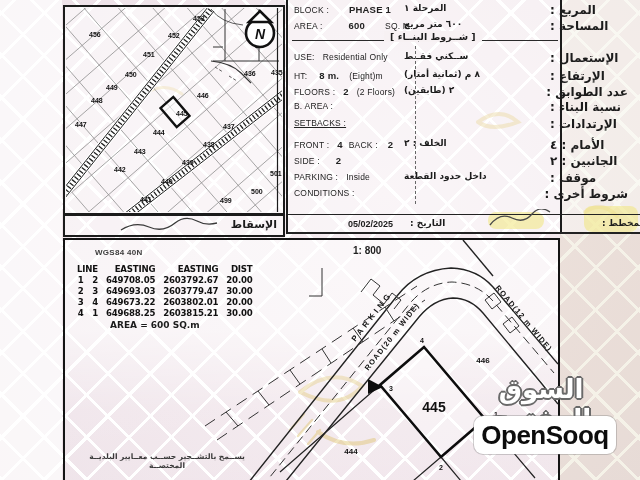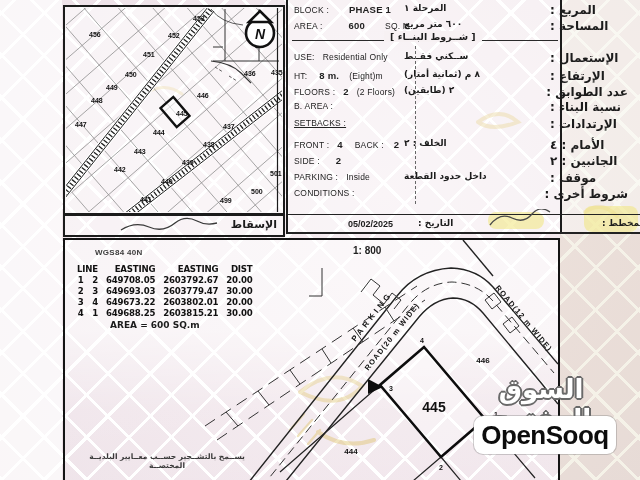--- a/index.html
+++ b/index.html
@@ -32,21 +32,21 @@
   .en-col b{font-size:9.5px;}
   .en-col .u{text-decoration:underline;margin-top:12px;}
   .ar-val{position:absolute;right:86px;top:-1px;width:152px;font-size:9px;font-weight:bold;text-align:left;white-space:nowrap;}
   .ar-lab{position:absolute;right:14px;top:-1px;width:78px;font-size:12px;font-weight:bold;text-align:left;white-space:nowrap;}
   #sep-line{position:absolute;left:4px;top:40px;width:266px;border-top:1.2px solid #2a2a2a;}
   #sep-text{position:absolute;left:96px;top:31px;font-size:9.5px;font-weight:bold;background:#f7f1f3;padding:0 6px;}
   #dash-divider{position:absolute;left:127px;top:46px;height:158px;border-left:1px dashed #666;}
   #date-strip{position:absolute;left:0;top:214px;width:354px;height:20px;box-sizing:border-box;
     border-top:1.5px solid #222;border-bottom:2px solid #222;}
   #date-value{position:absolute;left:60px;top:4px;font-size:9px;font-weight:bold;}
-  #date-label{position:absolute;left:122px;top:3px;font-size:9px;font-weight:bold;margin-left:8px;}
+  #date-label{position:absolute;left:122px;top:3px;font-size:9px;font-weight:bold;}
   #planner-label{position:absolute;right:-4px;top:3px;font-size:9px;font-weight:bold;}
   .hl{position:absolute;background:#f1e57b;opacity:.55;border-radius:8px;}
   
   #survey-box{position:absolute;left:63px;top:238px;width:497px;height:246px;box-sizing:border-box;
     border:2px solid #141414;
     background:linear-gradient(180deg,rgba(255,255,255,.62) 0 90px,rgba(255,255,255,.18) 170px,rgba(255,255,255,.12) 100%);}
   #datum{position:absolute;left:30px;top:8px;font-size:8px;font-weight:bold;color:#3d3d3d;letter-spacing:.3px;}
   #scale{position:absolute;left:288px;top:5px;font-size:10px;font-weight:bold;color:#222;}
   #coord-table{position:absolute;left:8px;top:24px;border-collapse:collapse;
     font-family:"DejaVu Sans",sans-serif;font-size:8.6px;font-weight:bold;color:#111;letter-spacing:-.2px;}
@@ -223,21 +223,21 @@
         </div>
         <div class="info-row" style="top: 101px;">
           <span class="en-col"><span>B. AREA :</span></span>
           <span class="ar-lab ar">نسبة البناء :</span>
         </div>
         <div class="info-row" style="top: 118px;">
           <span class="en-col"><span class="u">SETBACKS :</span></span>
           <span class="ar-lab ar">الإرتدادات :</span>
         </div>
         <div class="info-row" style="top: 139px;">
-          <span class="en-col"><span>FRONT :</span><b style="margin-left: 8px;">4</b><span style="margin-left: 12px;">BACK :</span><b style="margin-left: 10px;">2</b></span>
+          <span class="en-col"><span>FRONT :</span><b style="margin-left: 8px;">4</b><span style="margin-left: 6px;">BACK :</span><b style="margin-left: 10px;">2</b></span>
           <span class="ar-val ar">الخلف : ٢</span>
           <span class="ar-lab ar">الأمام : ٤</span>
         </div>
         <div class="info-row" style="top: 155px;">
           <span class="en-col"><span>SIDE :</span><b style="margin-left: 16px;">2</b></span>
           <span class="ar-lab ar">الجانبين : ٢</span>
         </div>
         <div class="info-row" style="top: 172px;">
           <span class="en-col"><span>PARKING :</span><span style="margin-left: 8px;">Inside</span></span>
           <span class="ar-val ar">داخل حدود القطعة</span>

